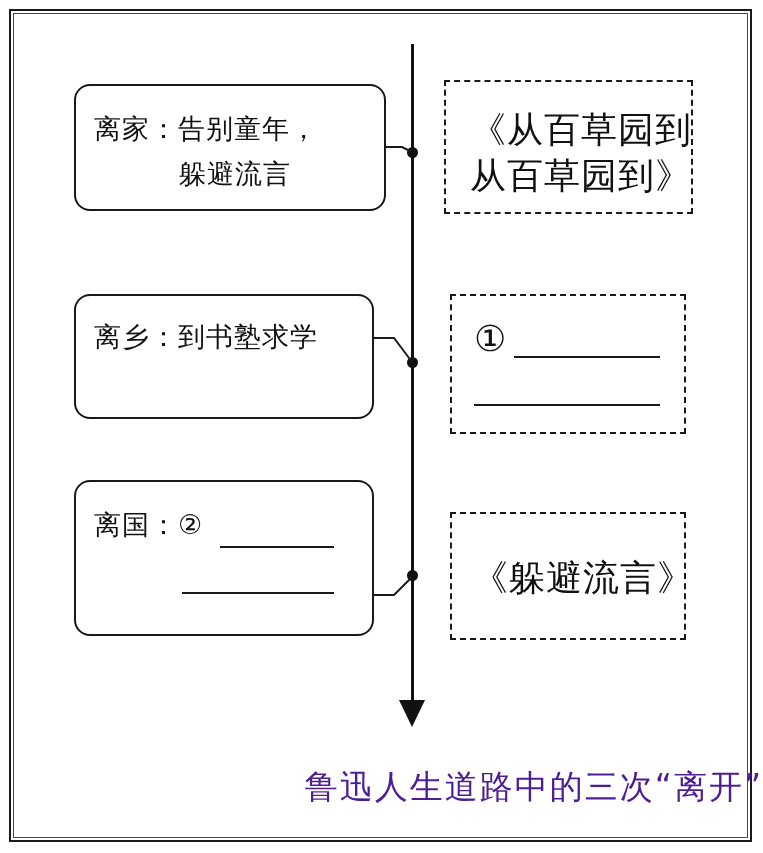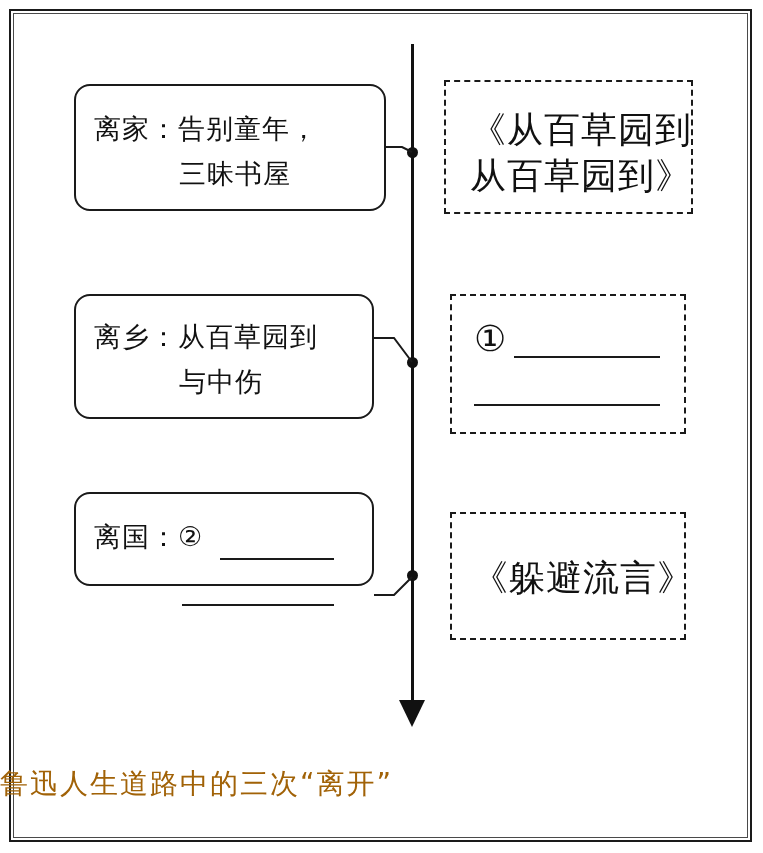--- a/index.html
+++ b/index.html
@@ -111,69 +111,68 @@
     position: absolute;
     height: 0;
     border-bottom: 2px solid #1a1a1a;
   }
 
   .caption {
     position: absolute;
     left: 0;
     top: 765px;
     width: 763px;
-    text-align: left;
-    font-size: 28px;
-    color: #a16207;
+    text-align: right;
+    font-size: 33px;
+    color: #4c1d95;
     letter-spacing: 2px;
   }
 </style>
 </head>
 <body>
 
 <div id="page">
 
   <div class="figure-frame"></div>
   <div class="figure-frame-inner"></div>
 
   <div class="axis-line"></div>
   <div class="axis-arrow"></div>
 
   <div class="node-dot n1"></div>
   <div class="node-dot n2"></div>
   <div class="node-dot n3"></div>
 
   <div class="left-box" style="left:74px; top:84px; width:312px; height:127px;text-decoration:underline;">
     <span class="line" style="left:18px; top:25px;">离家：告别童年，</span>
-    <span class="line" style="left:103px; top:70px;">三昧书屋</span>
+    <span class="line" style="left:103px; top:70px;">躲避流言</span>
   </div>
   <svg class="connector" style="left:386px; top:120px;" width="30" height="50">
     <polyline points="0,27 16,27 26,32" fill="none" stroke="#1a1a1a" stroke-width="2"></polyline>
   </svg>
 
   <div class="right-box" style="left:444px; top:80px; width:249px; height:134px;">
     <span class="line" style="left:24px; top:24px;">《从百草园到</span>
     <span class="line" style="left:24px; top:70px;">从百草园到》</span>
   </div>
 
   <div class="left-box" style="left:74px; top:294px; width:300px; height:125px;">
-    <span class="line" style="left:18px; top:23px;">离乡：从百草园到</span>
-    <span class="line" style="left:103px; top:68px;">与中伤</span>
+    <span class="line" style="left:18px; top:23px;">离乡：到书塾求学</span>
   </div>
   <svg class="connector" style="left:374px; top:330px;" width="42" height="50">
     <polyline points="0,8 20,8 38,32" fill="none" stroke="#1a1a1a" stroke-width="2"></polyline>
   </svg>
 
   <div class="right-box" style="left:450px; top:294px; width:236px; height:140px;">
     <span class="line" style="left:22px; top:22px;">①</span>
     <div class="blank-rule" style="left:62px; top:60px; width:146px;"></div>
     <div class="blank-rule" style="left:22px; top:108px; width:186px;"></div>
   </div>
 
-  <div class="left-box" style="left:74px; top:492px; width:300px; height:94px;">
+  <div class="left-box" style="left:74px; top:480px; width:300px; height:156px;">
     <span class="line" style="left:18px; top:25px;">离国：②</span>
     <div class="blank-rule" style="left:144px; top:64px; width:114px;"></div>
     <div class="blank-rule" style="left:106px; top:110px; width:152px;"></div>
   </div>
   <svg class="connector" style="left:374px; top:545px;" width="42" height="50">
     <polyline points="0,50 20,50 38,32" fill="none" stroke="#1a1a1a" stroke-width="2"></polyline>
   </svg>
 
   <div class="right-box" style="left:450px; top:512px; width:236px; height:128px;">
     <span class="line" style="left:20px; top:40px;">《躲避流言》</span>

